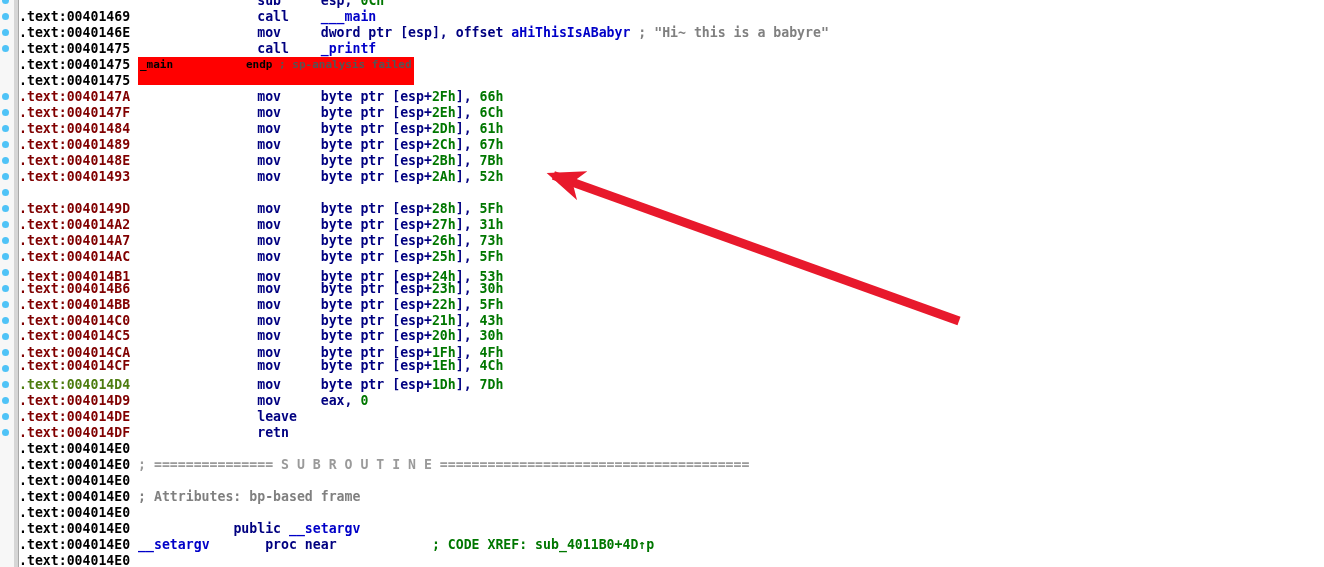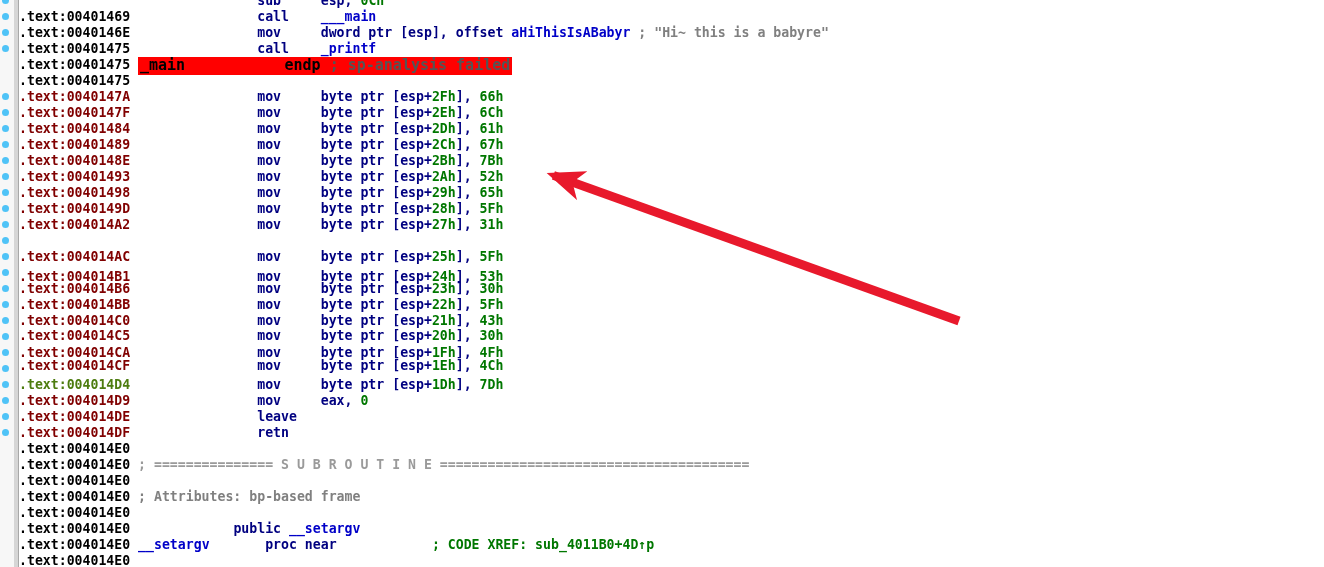--- a/index.html
+++ b/index.html
@@ -91,25 +91,25 @@
   .num        { color: #007700; }
   .name       { color: #0000c8; }
   .comment    { color: #808080; }
   .xref       { color: #007700; }
   .sep        { color: #9a9a9a; }
 
   
   .hl-bar {
     position: absolute;
     background: #ff0000;
-    height: 18px;
+    height: 28px;
     line-height: 16px;
     white-space: pre;
     font-family: "DejaVu Sans Mono", "Liberation Mono", monospace;
-    font-size: 15px;
+    font-size: 11px;
     font-weight: bold;
   }
   .hl-name { color: #000000; }
   .hl-kw   { color: #000000; }
   .hl-cmt  { color: #555555; }
 
   
   #annotation-arrow {
     position: absolute;
     left: 0;
@@ -163,23 +163,23 @@
       <div class="line" style="top: 41px;"><span class="addr black">.text:00401475</span><span class="seg-pad">                </span><span class="mnem">call    </span><span class="name">_printf</span></div>
       <div class="line" style="top: 57px;"><span class="addr black">.text:00401475</span></div>
       <div class="hl-bar" style="top: 57px; left: 119px; padding: 0px 2px;"><span class="hl-name">_main</span><span class="hl-name">           </span><span class="hl-kw">endp </span><span class="hl-cmt">; sp-analysis failed</span></div>
       <div class="line" style="top: 73px;"><span class="addr black">.text:00401475</span></div>
       <div class="line" style="top: 89px;"><span class="addr">.text:0040147A</span><span class="seg-pad">                </span><span class="mnem">mov     </span><span class="opnd">byte ptr [esp+</span><span class="num">2Fh</span><span class="opnd">], </span><span class="num">66h</span></div>
       <div class="line" style="top: 105px;"><span class="addr">.text:0040147F</span><span class="seg-pad">                </span><span class="mnem">mov     </span><span class="opnd">byte ptr [esp+</span><span class="num">2Eh</span><span class="opnd">], </span><span class="num">6Ch</span></div>
       <div class="line" style="top: 121px;"><span class="addr">.text:00401484</span><span class="seg-pad">                </span><span class="mnem">mov     </span><span class="opnd">byte ptr [esp+</span><span class="num">2Dh</span><span class="opnd">], </span><span class="num">61h</span></div>
       <div class="line" style="top: 137px;"><span class="addr">.text:00401489</span><span class="seg-pad">                </span><span class="mnem">mov     </span><span class="opnd">byte ptr [esp+</span><span class="num">2Ch</span><span class="opnd">], </span><span class="num">67h</span></div>
       <div class="line" style="top: 153px;"><span class="addr">.text:0040148E</span><span class="seg-pad">                </span><span class="mnem">mov     </span><span class="opnd">byte ptr [esp+</span><span class="num">2Bh</span><span class="opnd">], </span><span class="num">7Bh</span></div>
       <div class="line" style="top: 169px;"><span class="addr">.text:00401493</span><span class="seg-pad">                </span><span class="mnem">mov     </span><span class="opnd">byte ptr [esp+</span><span class="num">2Ah</span><span class="opnd">], </span><span class="num">52h</span></div>
-      <div class="line" style="top: 185px;"><span class="addr">.text:00401498</span><span class="seg-pad">                </span><span class="mnem">mov     </span><span class="opnd">byte ptr [esp+</span><span class="num">29h</span><span class="opnd">], </span><span class="num">65h</span></div>
       <div class="line" style="top: 201px;"><span class="addr">.text:0040149D</span><span class="seg-pad">                </span><span class="mnem">mov     </span><span class="opnd">byte ptr [esp+</span><span class="num">28h</span><span class="opnd">], </span><span class="num">5Fh</span></div>
       <div class="line" style="top: 217px;"><span class="addr">.text:004014A2</span><span class="seg-pad">                </span><span class="mnem">mov     </span><span class="opnd">byte ptr [esp+</span><span class="num">27h</span><span class="opnd">], </span><span class="num">31h</span></div>
+      <div class="line" style="top: 233px;"><span class="addr">.text:004014A7</span><span class="seg-pad">                </span><span class="mnem">mov     </span><span class="opnd">byte ptr [esp+</span><span class="num">26h</span><span class="opnd">], </span><span class="num">73h</span></div>
       <div class="line" style="top: 249px;"><span class="addr">.text:004014AC</span><span class="seg-pad">                </span><span class="mnem">mov     </span><span class="opnd">byte ptr [esp+</span><span class="num">25h</span><span class="opnd">], </span><span class="num">5Fh</span></div>
       <div class="line" style="top: 269px;"><span class="addr">.text:004014B1</span><span class="seg-pad">                </span><span class="mnem">mov     </span><span class="opnd">byte ptr [esp+</span><span class="num">24h</span><span class="opnd">], </span><span class="num">53h</span></div>
       <div class="line" style="top: 281px;"><span class="addr">.text:004014B6</span><span class="seg-pad">                </span><span class="mnem">mov     </span><span class="opnd">byte ptr [esp+</span><span class="num">23h</span><span class="opnd">], </span><span class="num">30h</span></div>
       <div class="line" style="top: 297px;"><span class="addr">.text:004014BB</span><span class="seg-pad">                </span><span class="mnem">mov     </span><span class="opnd">byte ptr [esp+</span><span class="num">22h</span><span class="opnd">], </span><span class="num">5Fh</span></div>
       <div class="line" style="top: 313px;"><span class="addr">.text:004014C0</span><span class="seg-pad">                </span><span class="mnem">mov     </span><span class="opnd">byte ptr [esp+</span><span class="num">21h</span><span class="opnd">], </span><span class="num">43h</span></div>
       <div class="line" style="top: 328px;"><span class="addr">.text:004014C5</span><span class="seg-pad">                </span><span class="mnem">mov     </span><span class="opnd">byte ptr [esp+</span><span class="num">20h</span><span class="opnd">], </span><span class="num">30h</span></div>
       <div class="line" style="top: 345px;"><span class="addr">.text:004014CA</span><span class="seg-pad">                </span><span class="mnem">mov     </span><span class="opnd">byte ptr [esp+</span><span class="num">1Fh</span><span class="opnd">], </span><span class="num">4Fh</span></div>
       <div class="line" style="top: 358px;"><span class="addr">.text:004014CF</span><span class="seg-pad">                </span><span class="mnem">mov     </span><span class="opnd">byte ptr [esp+</span><span class="num">1Eh</span><span class="opnd">], </span><span class="num">4Ch</span></div>
       <div class="line" style="top: 377px;"><span class="addr blue">.text:004014D4</span><span class="seg-pad">                </span><span class="mnem">mov     </span><span class="opnd">byte ptr [esp+</span><span class="num">1Dh</span><span class="opnd">], </span><span class="num">7Dh</span></div>
       <div class="line" style="top: 393px;"><span class="addr">.text:004014D9</span><span class="seg-pad">                </span><span class="mnem">mov     </span><span class="opnd">eax, </span><span class="num">0</span></div>

